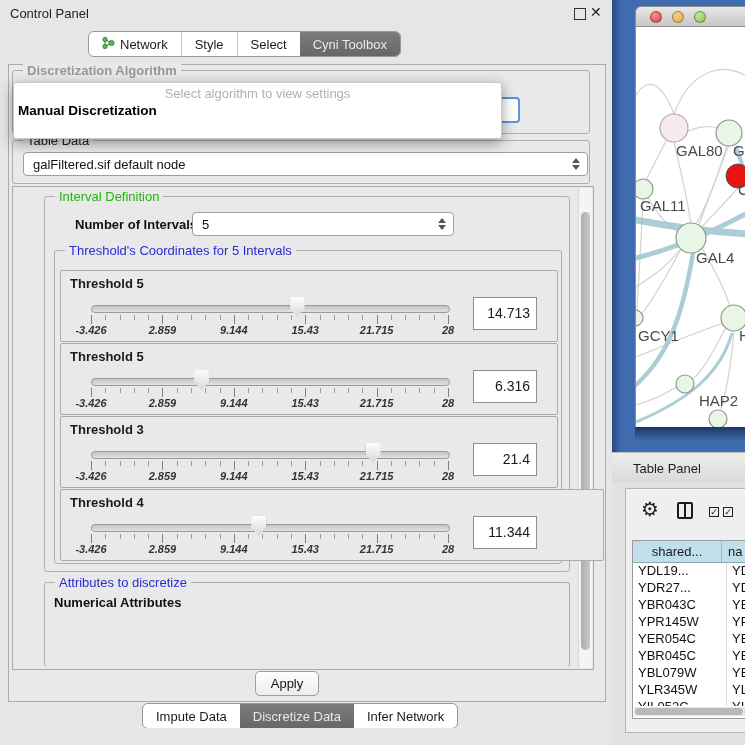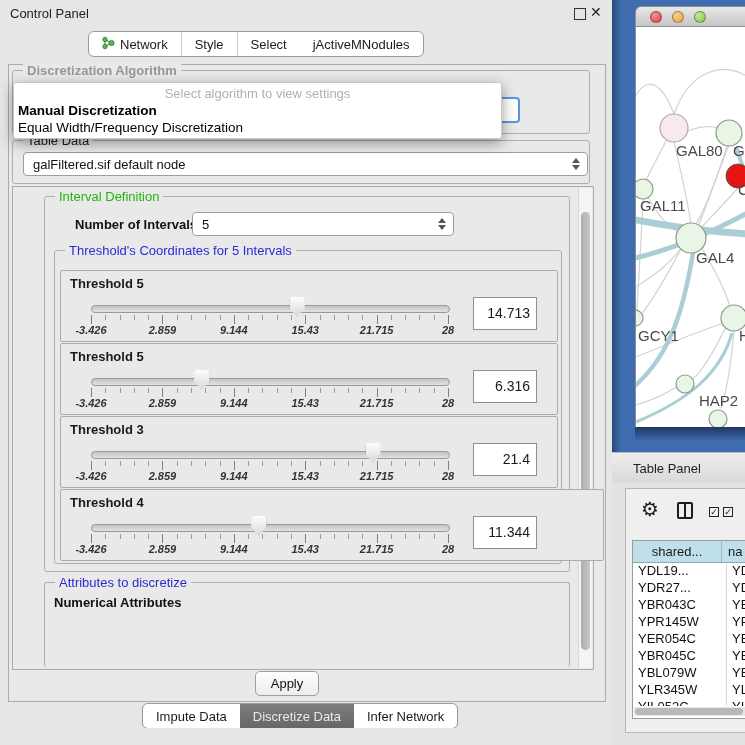--- a/index.html
+++ b/index.html
@@ -124,36 +124,35 @@
         </svg>
       </span>
       <span>Network</span>
     </div>
     <div class="tab">
         <span>Style</span>
       </div>
     <div class="tab">
         <span>Select</span>
       </div>
-    <div class="tab after-selected">
-        <span>jActiveMNodules</span>
+    <div class="tab selected">
+        <span>Cyni Toolbox</span>
       </div>
   </div>
 
   <div class="abs outer-panel"></div>
 
   <div class="abs group" style="left:12px;top:70px;width:576px;height:62px;">
     <span class="group-label gray">Discretization Algorithm</span>
   </div>
   <div class="abs focus-combo"></div>
 
   <div class="abs popup">
     <div class="hint">Select algorithm to view settings</div>
     <div class="opt1">Manual Discretization</div>
-    <div class="opt2">Equal Width/Frequency Discretization</div>
   </div>
 
   <div class="abs group" style="left:12px;top:140px;width:576px;height:42px;">
     <span class="group-label" style="color:#222;">Table Data</span>
     <div class="combo" style="position:absolute;left:10px;top:11px;width:554px;height:22px;">
       <span>galFiltered.sif default node</span>
       <span class="spinner">
           <i class="up"></i>
           <i class="dn"></i>
         </span>

